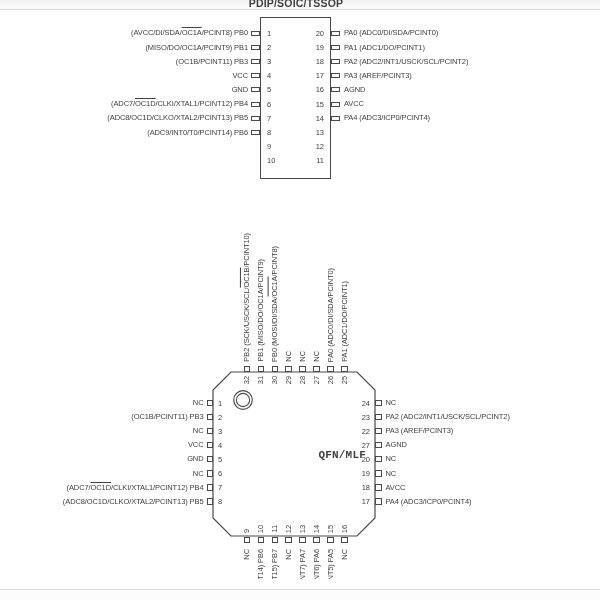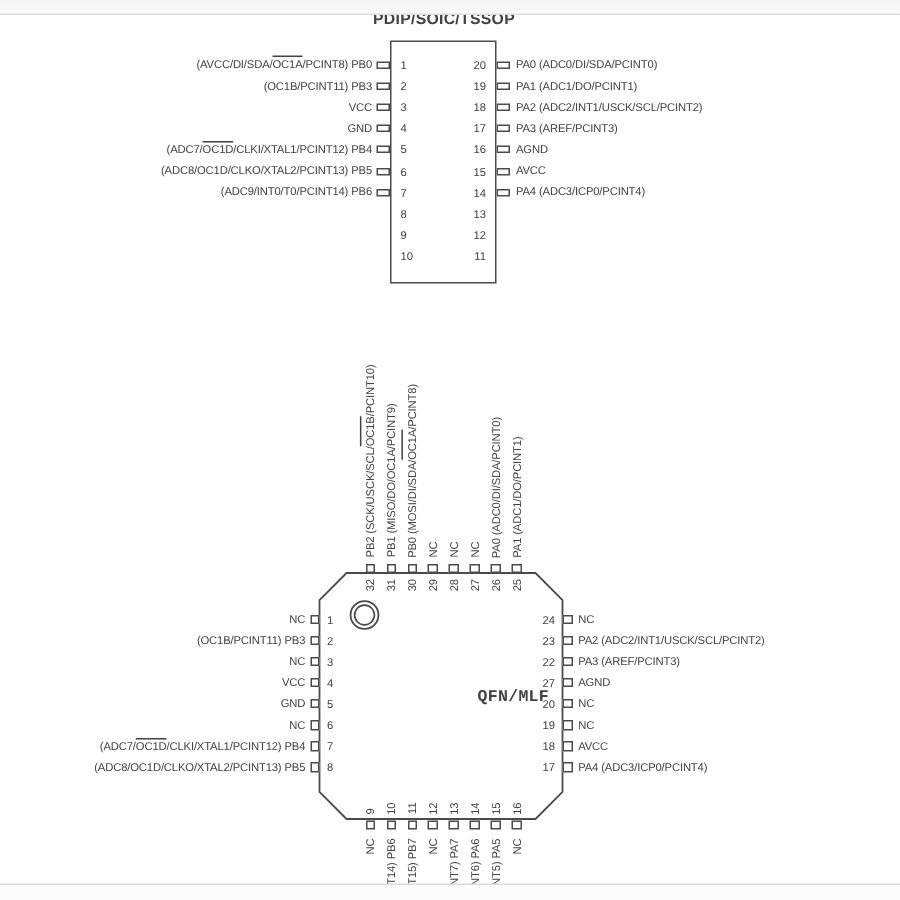--- a/index.html
+++ b/index.html
@@ -7,21 +7,21 @@
     --line:#4a4a4a;
     --edge:#dcdcdc;
   }
   html,body{margin:0;padding:0;}
   body{font-family:"Liberation Sans","DejaVu Sans",sans-serif;background:#fff;}
   .page{position:relative;width:600px;height:600px;background:#fff;overflow:hidden;color:var(--ink);}
   .edge-top{position:absolute;left:0;top:0;width:600px;height:9px;
     background:linear-gradient(#f2f2f2,#fbfbfb);border-bottom:1px solid var(--edge);}
   .edge-bottom{position:absolute;left:0;top:589px;width:600px;height:11px;
     background:#fcfcfc;border-top:1px solid var(--edge);}
-  .content{position:absolute;left:0;top:10px;width:600px;height:579px;overflow:hidden;}
+  .content{position:absolute;left:0;top:0;width:600px;height:579px;overflow:hidden;}
   .stage{position:absolute;left:0;top:-10px;width:600px;height:600px;}
 
   
   .hrow{display:flex;align-items:center;font-size:7.5px;line-height:1;white-space:nowrap;}
   .plabel{font-size:7.5px;white-space:nowrap;letter-spacing:-0.1px;}
   .pnum{font-size:7.5px;}
   .psq{box-sizing:border-box;border:1px solid var(--line);background:#fff;flex:none;display:inline-block;}
   .sq-p{width:9px;height:5px;}
   .sq-q{width:6.5px;height:6.5px;}
   .ov{text-decoration:overline;text-decoration-thickness:1px;text-align:right;}
@@ -65,20 +65,24 @@
   <div class="edge-bottom"></div>
 
   <div class="content">
     <div class="stage">
 
       <div class="pdip-title">PDIP/SOIC/TSSOP</div>
       <div class="pdip-body"></div>
       <div id="pdip-left">
           <div class="hrow">
             <span class="plabel"><span>(AVCC/DI/SDA/</span><span class="ov">OC1A</span><span>/PCINT8) PB0</span></span>
+            <span class="psq sq-p"></span>
+          </div>
+          <div class="hrow">
+            <span class="plabel"><span>(MISO/DO/OC1A/PCINT9) PB1</span></span>
             <span class="psq sq-p"></span>
           </div>
           <div class="hrow">
             <span class="plabel"><span>(OC1B/PCINT11) PB3</span></span>
             <span class="psq sq-p"></span>
           </div>
           <div class="hrow">
             <span class="plabel"><span>VCC</span></span>
             <span class="psq sq-p"></span>
           </div>

